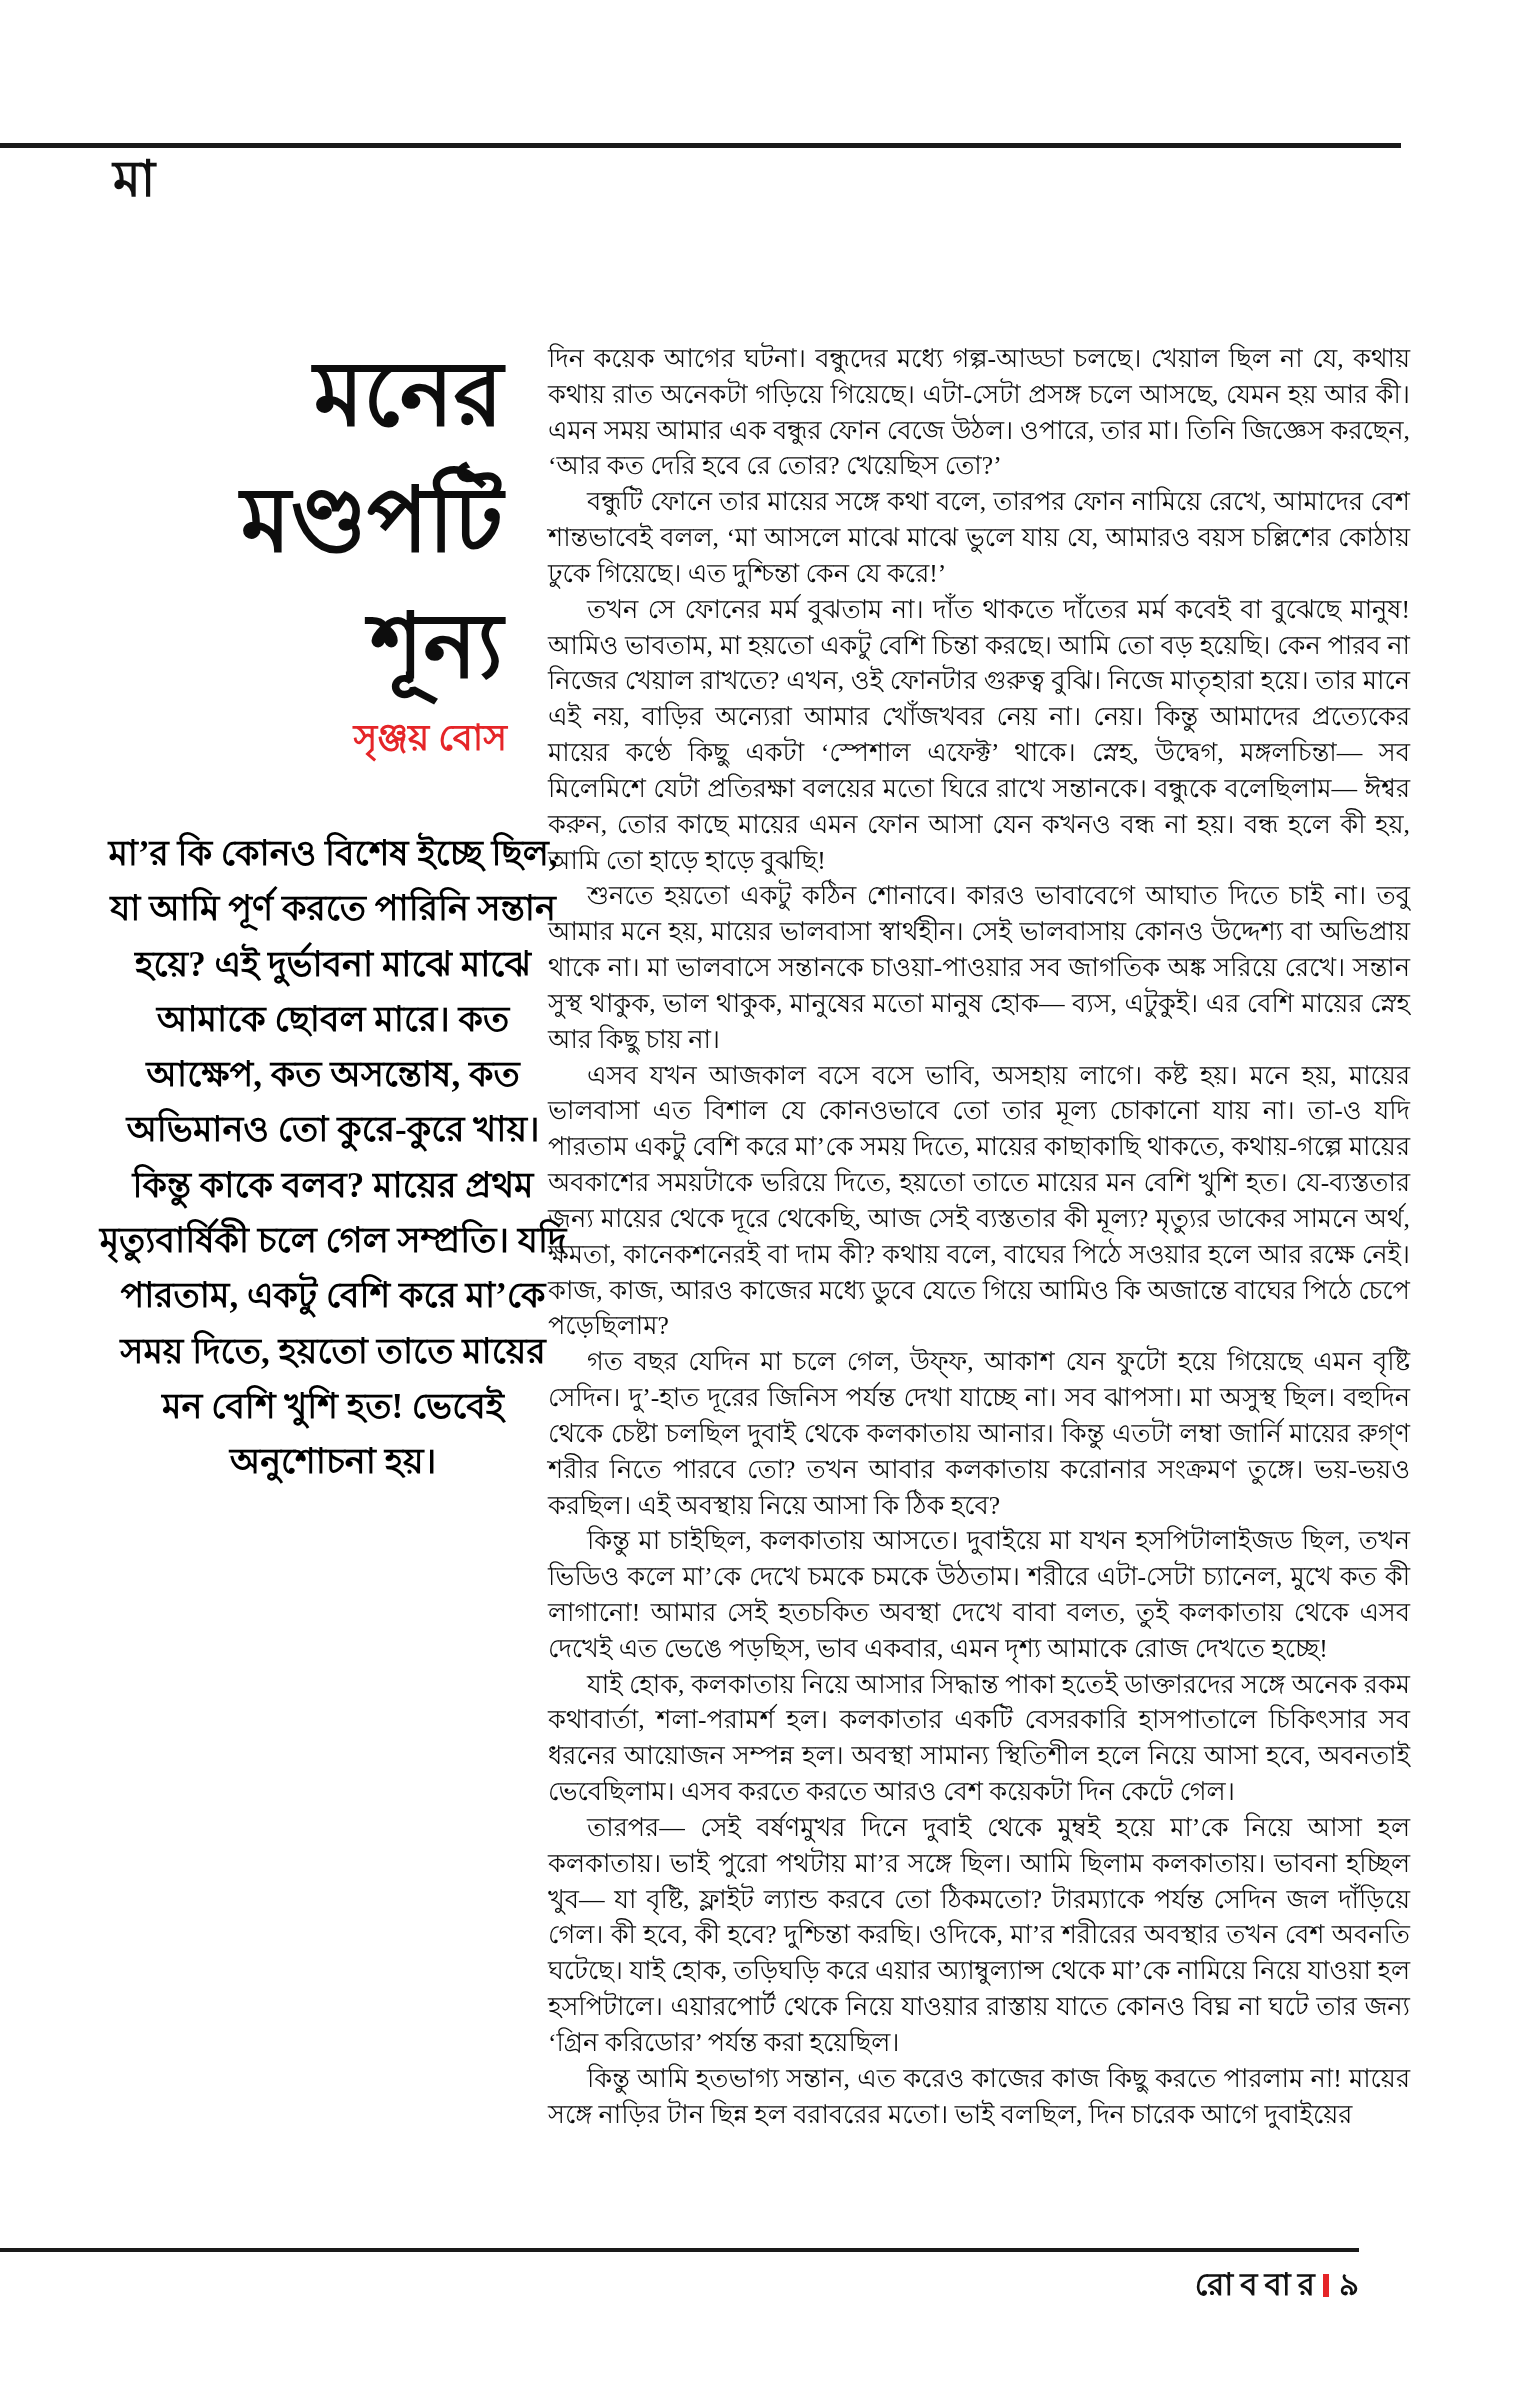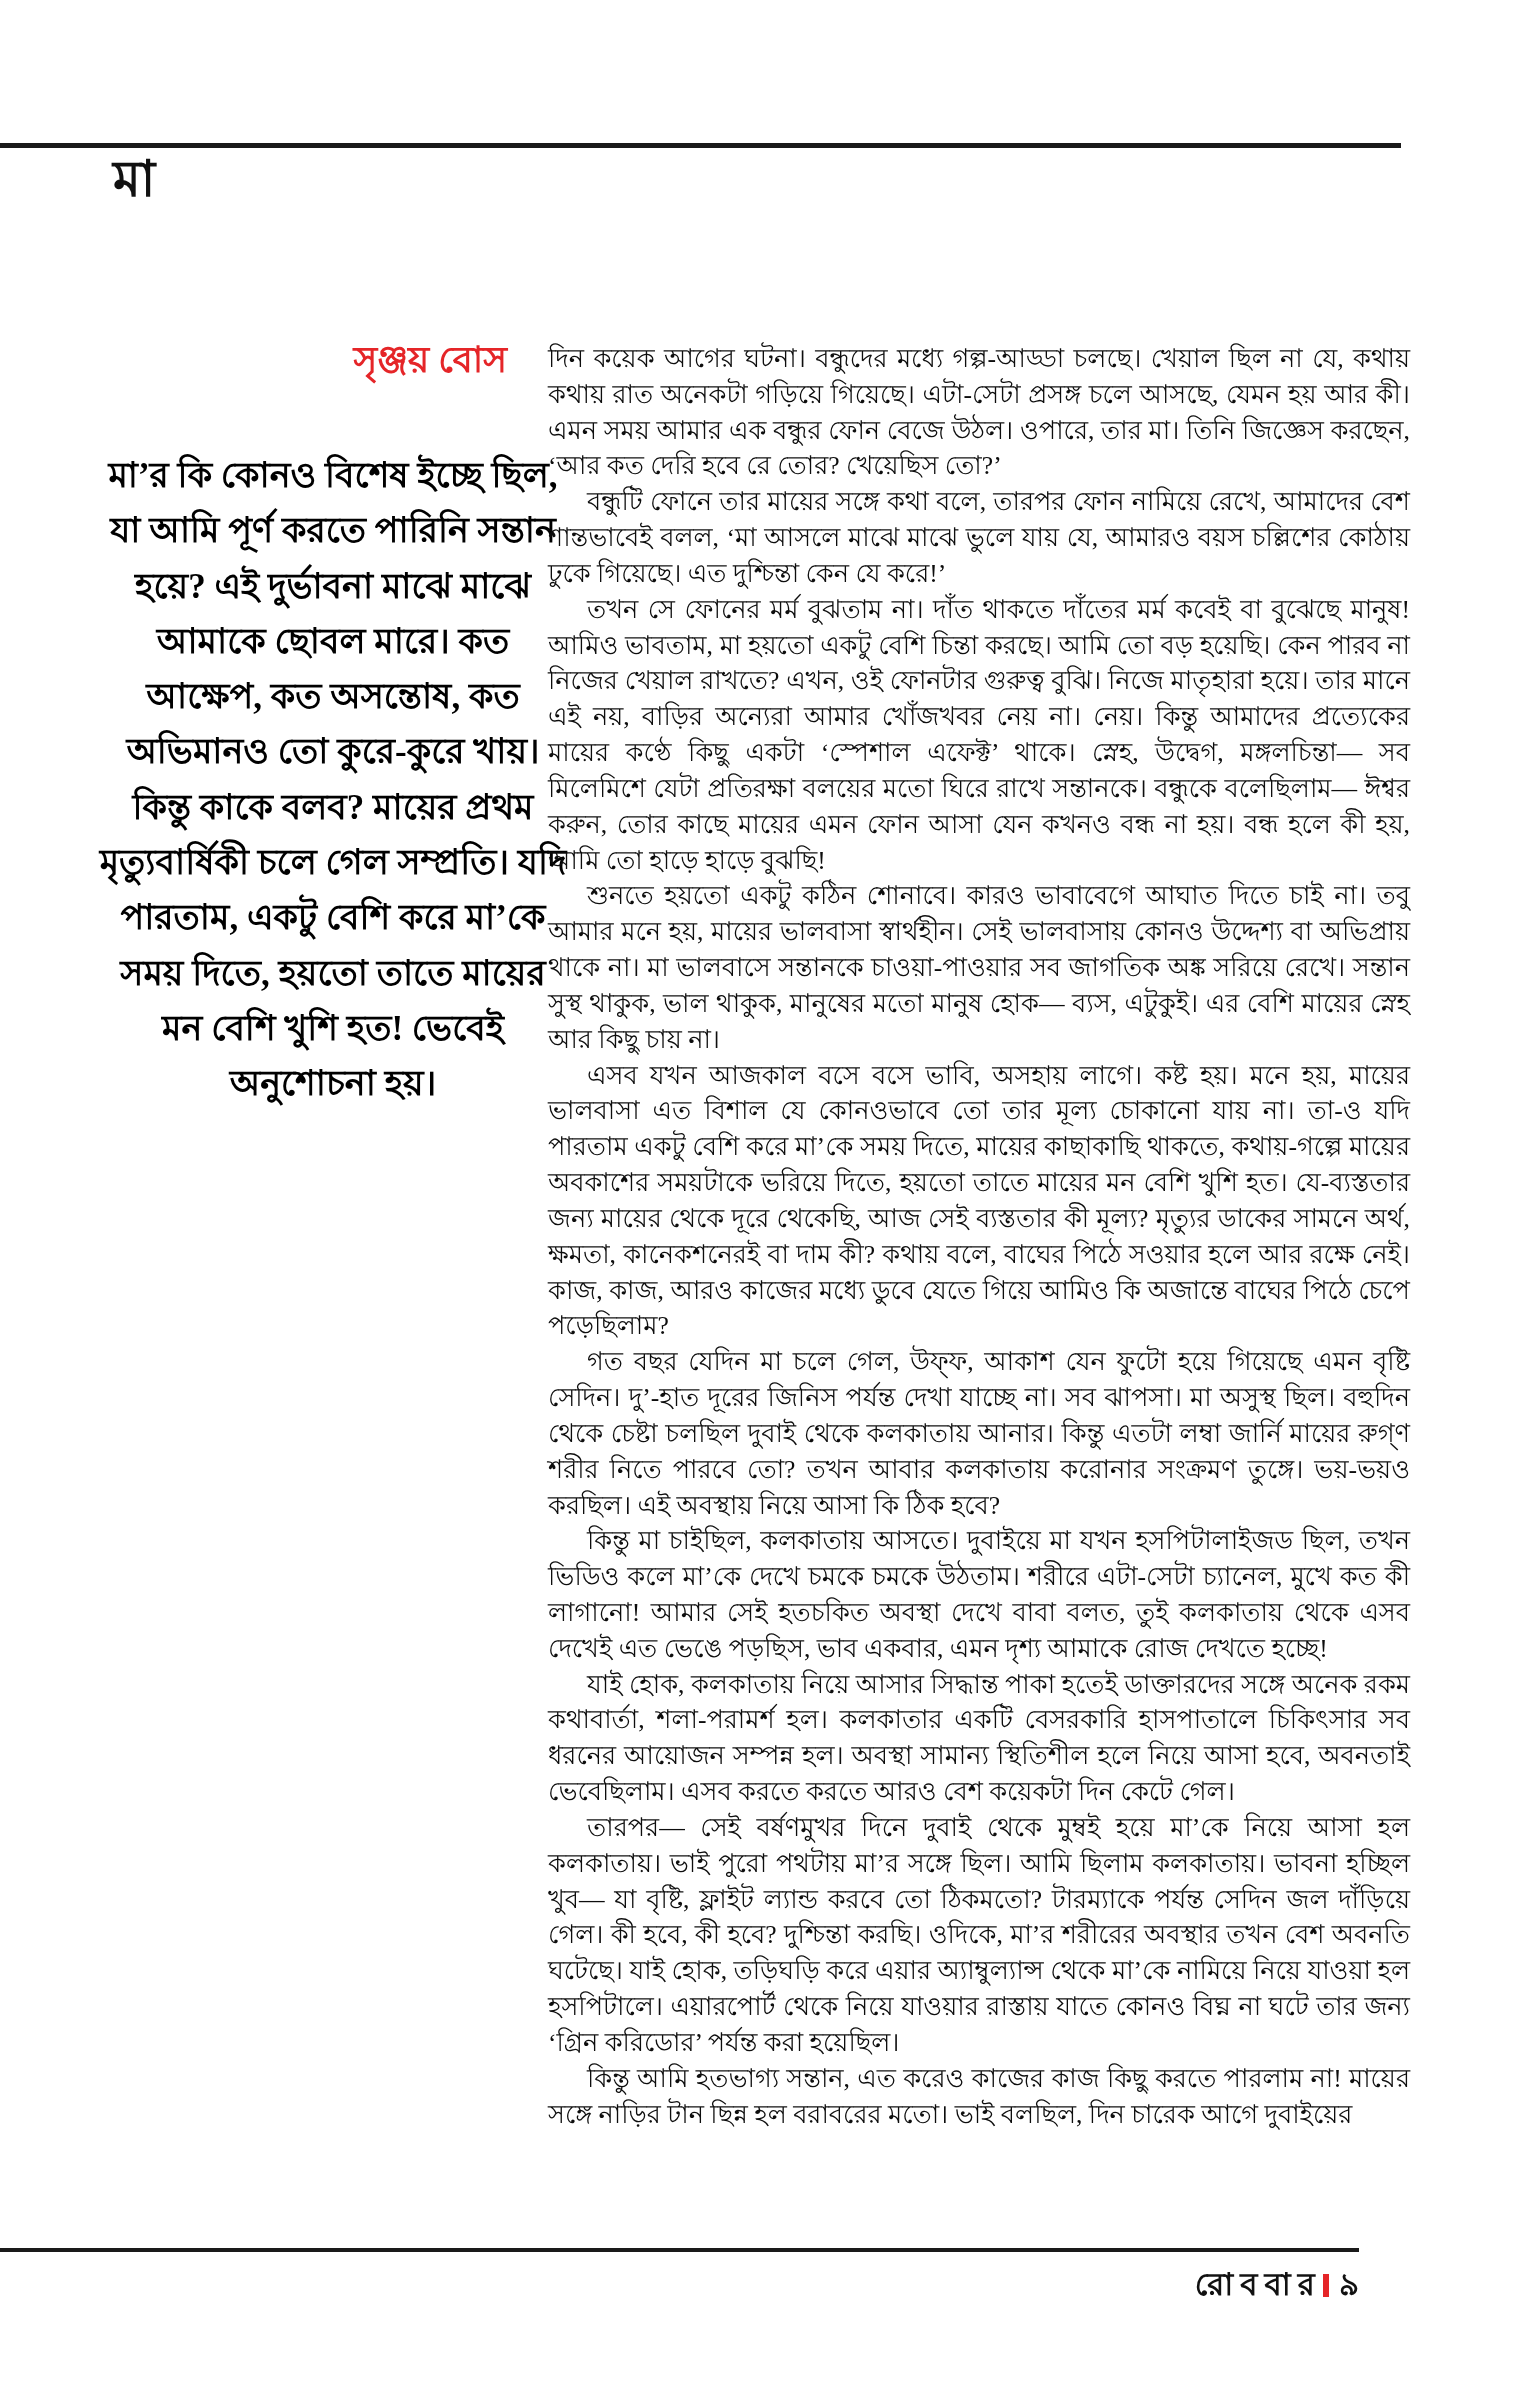--- a/index.html
+++ b/index.html
@@ -57,20 +57,25 @@
 </head>
 <body>
 
 <div class="page">
 
   <div class="top-rule"></div>
 
   <div class="section-label">মা</div>
 
   <div class="left-col">
+    <h1 class="headline">
+      <span class="hl">মনের</span>
+      <span class="hl">মণ্ডপটি</span>
+      <span class="hl">শূন্য</span>
+    </h1>
     <div class="byline">সৃঞ্জয় বোস</div>
     <div class="standfirst">মা’র কি কোনও বিশেষ ইচ্ছে ছিল, যা আমি পূর্ণ করতে পারিনি সন্তান হয়ে? এই দুর্ভাবনা মাঝে মাঝে আমাকে ছোবল মারে। কত আক্ষেপ, কত অসন্তোষ, কত অভিমানও তো কুরে-কুরে খায়। কিন্তু কাকে বলব? মায়ের প্রথম মৃত্যুবার্ষিকী চলে গেল সম্প্রতি। যদি পারতাম, একটু বেশি করে মা’কে সময় দিতে, হয়তো তাতে মায়ের মন বেশি খুশি হত! ভেবেই অনুশোচনা হয়।</div>
   </div>
 
   <div class="body-col">
     <p>দিন কয়েক আগের ঘটনা। বন্ধুদের মধ্যে গল্প-আড্ডা চলছে। খেয়াল ছিল না যে, কথায় কথায় রাত অনেকটা গড়িয়ে গিয়েছে। এটা-সেটা প্রসঙ্গ চলে আসছে, যেমন হয় আর কী। এমন সময় আমার এক বন্ধুর ফোন বেজে উঠল। ওপারে, তার মা। তিনি জিজ্ঞেস করছেন, ‘আর কত দেরি হবে রে তোর? খেয়েছিস তো?’</p>
     <p>বন্ধুটি ফোনে তার মায়ের সঙ্গে কথা বলে, তারপর ফোন নামিয়ে রেখে, আমাদের বেশ শান্তভাবেই বলল, ‘মা আসলে মাঝে মাঝে ভুলে যায় যে, আমারও বয়স চল্লিশের কোঠায় ঢুকে গিয়েছে। এত দুশ্চিন্তা কেন যে করে!’</p>
     <p>তখন সে ফোনের মর্ম বুঝতাম না। দাঁত থাকতে দাঁতের মর্ম কবেই বা বুঝেছে মানুষ! আমিও ভাবতাম, মা হয়তো একটু বেশি চিন্তা করছে। আমি তো বড় হয়েছি। কেন পারব না নিজের খেয়াল রাখতে? এখন, ওই ফোনটার গুরুত্ব বুঝি। নিজে মাতৃহারা হয়ে। তার মানে এই নয়, বাড়ির অন্যেরা আমার খোঁজখবর নেয় না। নেয়। কিন্তু আমাদের প্রত্যেকের মায়ের কণ্ঠে কিছু একটা ‘স্পেশাল এফেক্ট’ থাকে। স্নেহ, উদ্বেগ, মঙ্গলচিন্তা— সব মিলেমিশে যেটা প্রতিরক্ষা বলয়ের মতো ঘিরে রাখে সন্তানকে। বন্ধুকে বলেছিলাম— ঈশ্বর করুন, তোর কাছে মায়ের এমন ফোন আসা যেন কখনও বন্ধ না হয়। বন্ধ হলে কী হয়, আমি তো হাড়ে হাড়ে বুঝছি!</p>
     <p>শুনতে হয়তো একটু কঠিন শোনাবে। কারও ভাবাবেগে আঘাত দিতে চাই না। তবু আমার মনে হয়, মায়ের ভালবাসা স্বার্থহীন। সেই ভালবাসায় কোনও উদ্দেশ্য বা অভিপ্রায় থাকে না। মা ভালবাসে সন্তানকে চাওয়া-পাওয়ার সব জাগতিক অঙ্ক সরিয়ে রেখে। সন্তান সুস্থ থাকুক, ভাল থাকুক, মানুষের মতো মানুষ হোক— ব্যস, এটুকুই। এর বেশি মায়ের স্নেহ আর কিছু চায় না।</p>
     <p>এসব যখন আজকাল বসে বসে ভাবি, অসহায় লাগে। কষ্ট হয়। মনে হয়, মায়ের ভালবাসা এত বিশাল যে কোনওভাবে তো তার মূল্য চোকানো যায় না। তা-ও যদি পারতাম একটু বেশি করে মা’কে সময় দিতে, মায়ের কাছাকাছি থাকতে, কথায়-গল্পে মায়ের অবকাশের সময়টাকে ভরিয়ে দিতে, হয়তো তাতে মায়ের মন বেশি খুশি হত। যে-ব্যস্ততার জন্য মায়ের থেকে দূরে থেকেছি, আজ সেই ব্যস্ততার কী মূল্য? মৃত্যুর ডাকের সামনে অর্থ, ক্ষমতা, কানেকশনেরই বা দাম কী? কথায় বলে, বাঘের পিঠে সওয়ার হলে আর রক্ষে নেই। কাজ, কাজ, আরও কাজের মধ্যে ডুবে যেতে গিয়ে আমিও কি অজান্তে বাঘের পিঠে চেপে পড়েছিলাম?</p>

